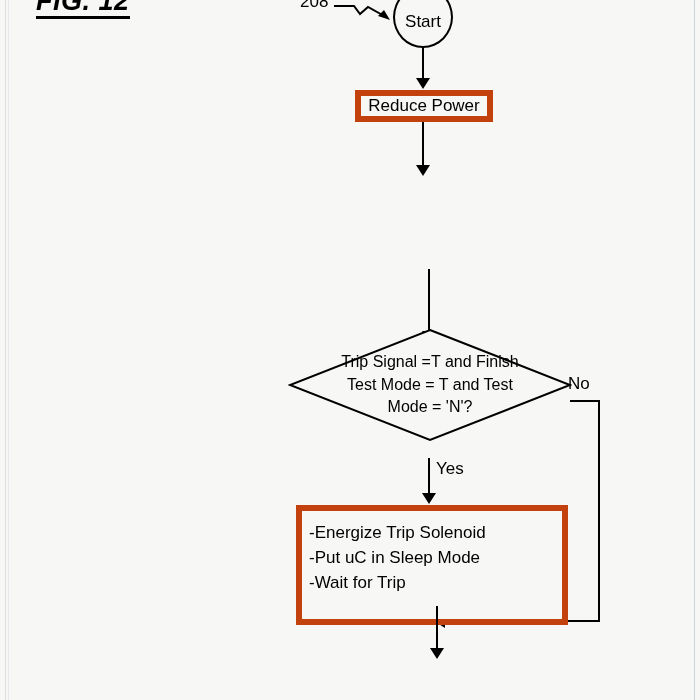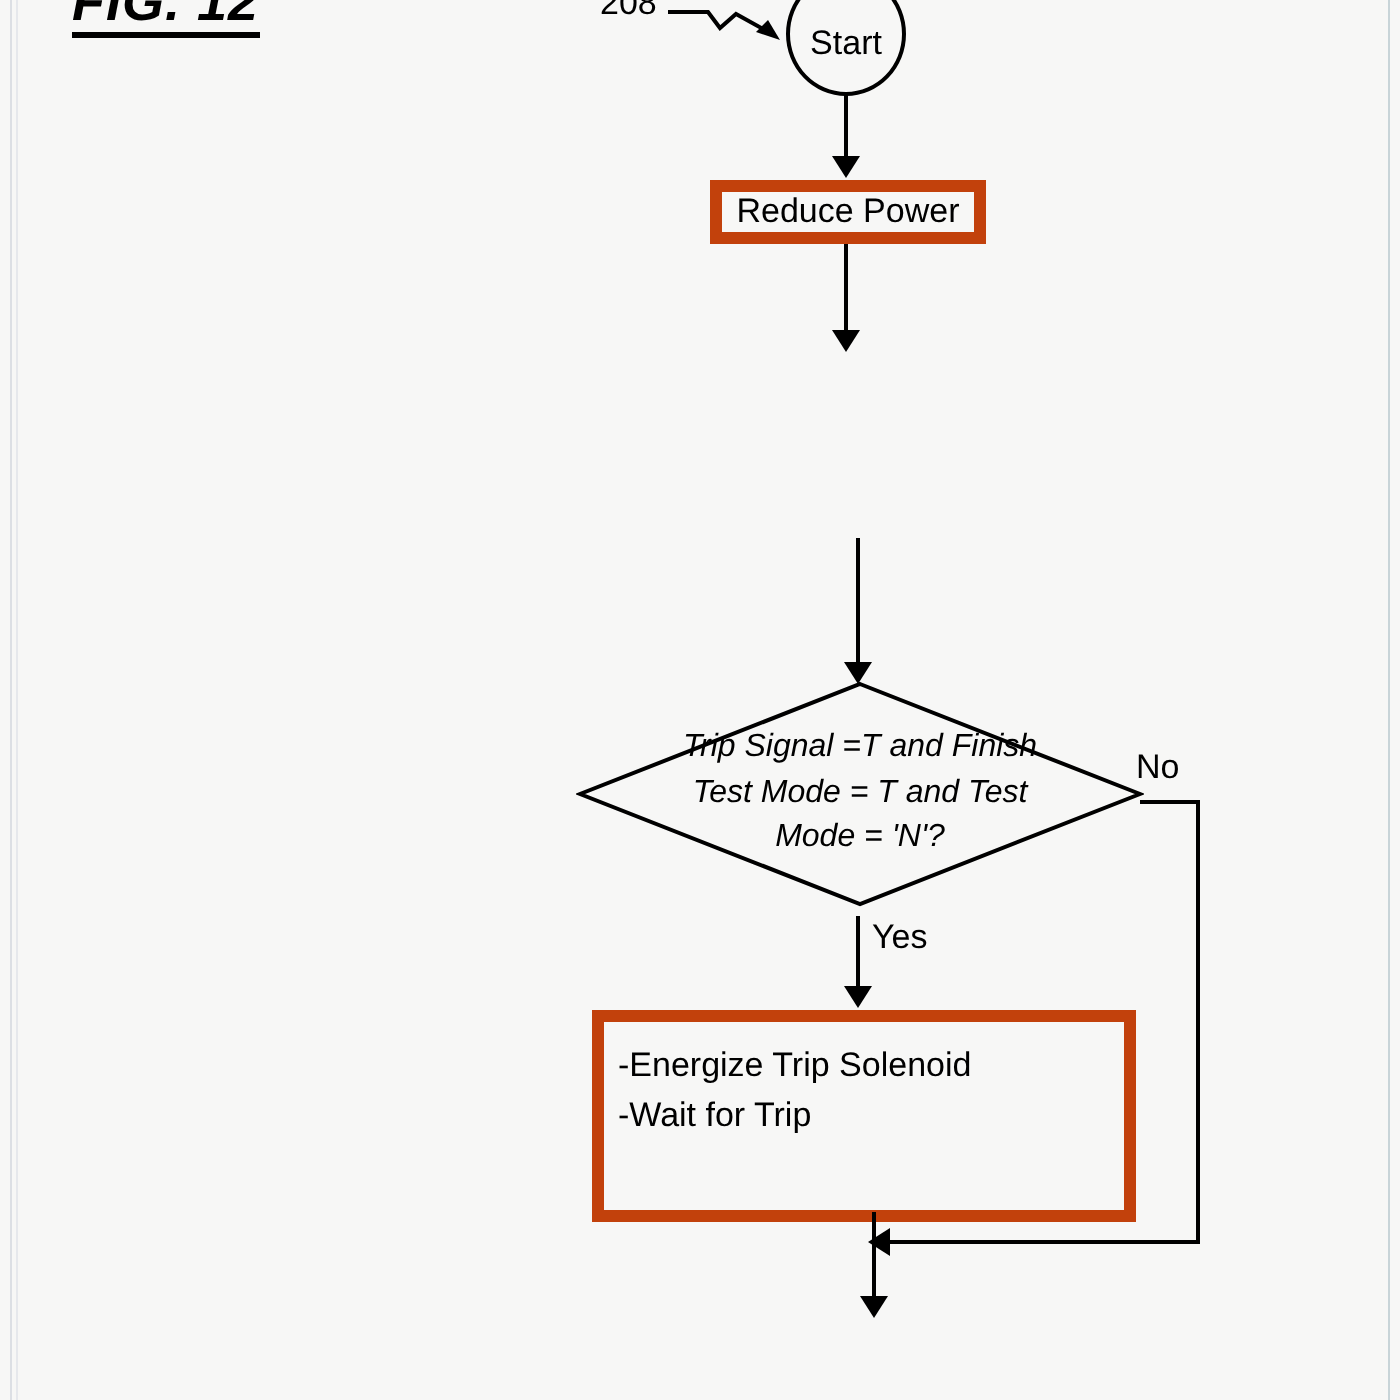--- a/index.html
+++ b/index.html
@@ -102,31 +102,30 @@
     font-size: 17px;
   }
   .box-list {
     padding: 10px 0 0 7px;
     font-size: 17px;
     line-height: 1.47;
   }
 
   #box-reduce-power { left: 355px; top: 90px; width: 138px; height: 32px; }
   #box-validate     { left: 330px; top: 177px; width: 196px; height: 92px; }
-  #box-energize     { left: 296px; top: 505px; width: 272px; height: 106px; }
+  #box-energize     { left: 296px; top: 505px; width: 272px; height: 120px; }
   #box-wait-reset   { left: 360px; top: 660px; width: 143px; height: 38px; }
 
   
   #diamond-wrap {
     position: absolute;
     left: 288px;
-    top: 340px;
+    top: 328px;
     width: 284px;
     height: 114px;
-    font-style: italic;
   }
   #diamond-wrap svg { display: block; }
   .diamond-text {
     position: absolute;
     left: 0;
     top: 23px;
     width: 284px;
     text-align: center;
     font-size: 16px;
     line-height: 1.42;
@@ -217,20 +216,21 @@
   <div class="vline" style="left:598px; top:400px; height:222px;"></div>
   <div class="hline" style="left:442px; top:620px; width:157px;"></div>
   <div class="arrow-left" style="left:434px; top:614px;"></div>
 
   <div class="branch-label" id="label-yes">Yes</div>
   <div class="vline" style="left:428px; top:458px; height:37px;"></div>
   <div class="arrow-down" style="left:422px; top:493px;"></div>
 
   <div class="box box-list" id="box-energize">
     <div>-Energize Trip Solenoid</div>
+    <div>-Put uC in Sleep Mode</div>
     <div>-Wait for Trip</div>
   </div>
 
   <div class="vline" style="left:436px; top:606px; height:45px;"></div>
   <div class="arrow-down" style="left:430px; top:648px;"></div>
 
 
 </div>
 
 </body></html>

